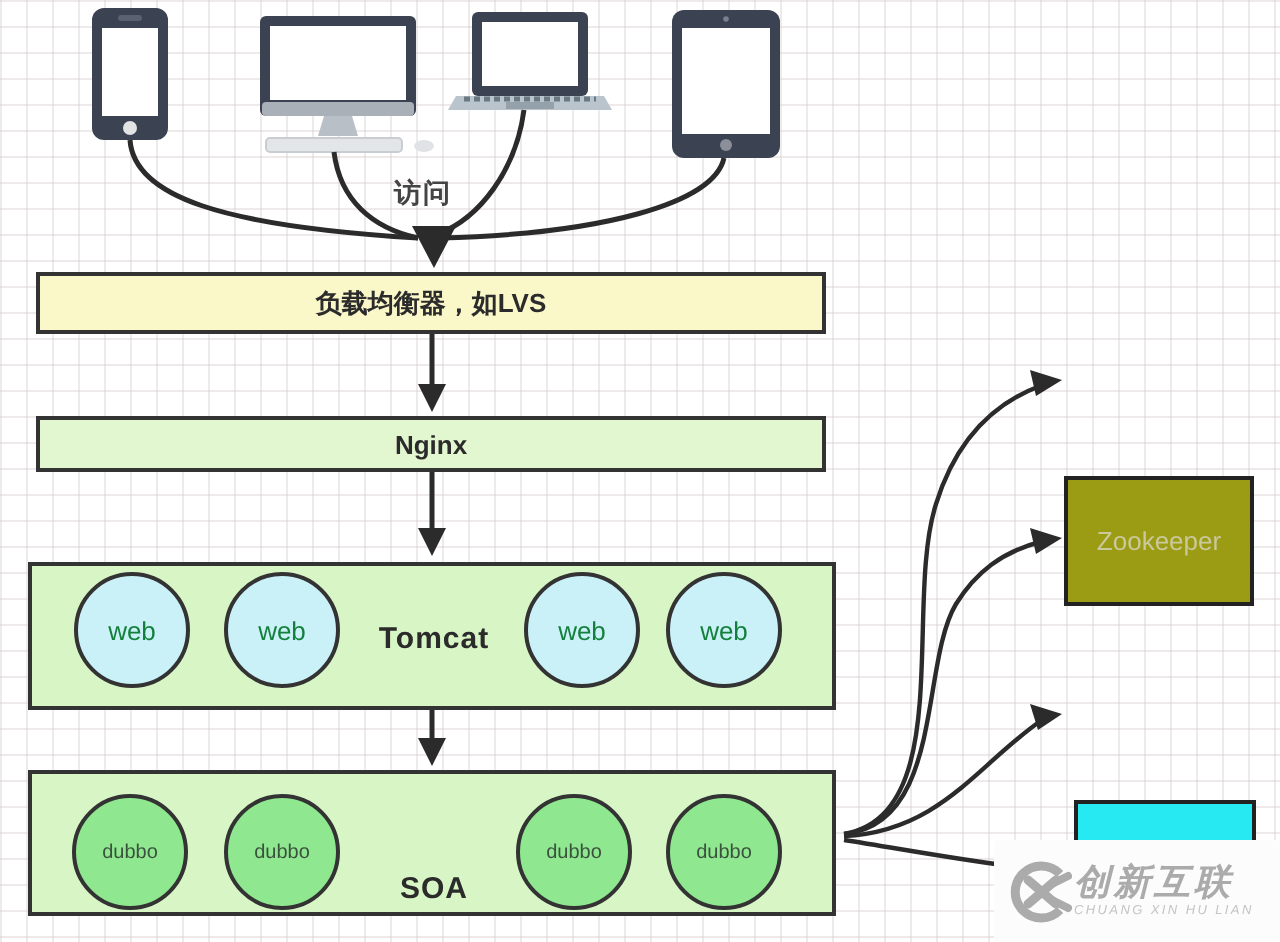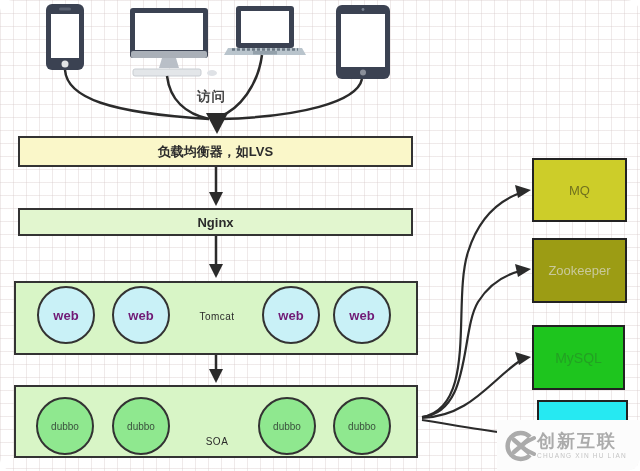--- a/index.html
+++ b/index.html
@@ -4,44 +4,43 @@
 <style>
   html,body { margin:0; padding:0; }
   .canvas {
     position:relative; width:640px; height:471px; overflow:hidden;
     font-family:"Liberation Sans", sans-serif;
     background-color:#ffffff;
     background-image:
       linear-gradient(to right, rgba(214,200,200,0.38) 1px, transparent 1px),
       linear-gradient(to bottom, rgba(214,200,200,0.38) 1px, transparent 1px);
     background-size:13px 13px;
-    border-radius:14px;
   }
   svg.layer { position:absolute; left:0; top:0; }
 
   .hbox {
     position:absolute; box-sizing:border-box; border:2px solid #333;
     display:flex; align-items:center; justify-content:center;
     font-weight:bold; color:#2b2b2b; font-size:13px;
   }
   #lvs-box    { left:18px;  top:136px; width:395px; height:31px; background:#faf7c9; }
   #nginx-box  { left:18px;  top:208px; width:395px; height:28px; background:#e2f6cf; }
   #tomcat-box { left:14px;  top:281px; width:404px; height:74px; background:#d8f5c6; }
   #soa-box    { left:14px;  top:385px; width:404px; height:73px; background:#d8f5c6; }
 
   .node {
     position:absolute; width:58px; height:58px; border-radius:50%;
     border:2px solid #333; box-sizing:border-box;
     display:flex; align-items:center; justify-content:center;
   }
-  .node.web   { background:#c9f1f7; color:#701a75; font-size:13px;font-weight:bold; }
+  .node.web   { background:#c9f1f7; color:#15803d; font-size:13px; }
   .node.dubbo { background:#8fe88f; color:#3a513d; font-size:10px; }
 
   .inner-label {
-    position:absolute; font-weight:normal; color:#2b2b2b; font-size:10px;
+    position:absolute; font-weight:bold; color:#2b2b2b; font-size:15px;
     width:80px; text-align:center; letter-spacing:0.5px;
   }
   #tomcat-label { left:177px; top:311px; }
   #soa-label    { left:177px; top:436px; }
 
   .rbox {
     position:absolute; box-sizing:border-box; border:2px solid #222;
     display:flex; align-items:center; justify-content:center; font-size:13px;
   }
   #mq-box        { left:532px; top:158px; width:95px; height:64px; background:#cdcd29; color:#72721e; }
@@ -52,21 +51,21 @@
   #access-label {
     position:absolute; left:197px; top:88px; font-size:13.5px; color:#444;
     font-weight:bold; letter-spacing:1px;
   }
 
   .watermark {
     position:absolute; left:497px; top:420px; width:143px; height:51px;
     background:#fcfcfc; display:flex; align-items:center;
     box-sizing:border-box; padding-left:7px; border-radius:2px;
   }
-  .wm-text { display:flex; flex-direction:column; margin-left:1px; line-height:1; }
+  .wm-text { display:flex; flex-direction:column; margin-left:1px; line-height:1;font-style:italic; }
   .wm-brand { font-size:18px; font-weight:bold; color:#ababab; letter-spacing:2px; }
   .wm-sub   { font-size:6.5px; color:#c4c4c4; letter-spacing:1.2px; margin-top:3px; }
 </style>
 </head>
 <body>
 
 <div class="canvas">
 
   <svg class="layer" width="640" height="471" viewBox="0 0 640 471">
 
@@ -164,28 +163,22 @@
     <span>dubbo</span>
   </div>
   <div class="node dubbo" style="left:258px; top:397px;">
     <span>dubbo</span>
   </div>
   <div class="node dubbo" style="left:333px; top:397px;">
     <span>dubbo</span>
   </div>
   <div class="inner-label" id="soa-label">SOA</div>
 
-  <div class="rbox" id="mq-box">
-    <span>MQ</span>
-  </div>
   <div class="rbox" id="zookeeper-box">
     <span>Zookeeper</span>
-  </div>
-  <div class="rbox" id="mysql-box">
-    <span>MySQL</span>
   </div>
   <div class="rbox" id="cache-box">
     <span></span>
   </div>
 
   <div class="watermark">
     <svg width="32" height="32" viewBox="0 0 32 32">
       <path d="M26,7 A13 13 0 1 0 26,25" fill="none" stroke="#ababab" stroke-width="4.5"></path>
       <path d="M10,10 L24,22 M24,10 L10,22" stroke="#ababab" stroke-width="4.5" stroke-linecap="round"></path>
       <path d="M22,12 L30,8 M22,20 L30,24" stroke="#ababab" stroke-width="4" stroke-linecap="round"></path>

